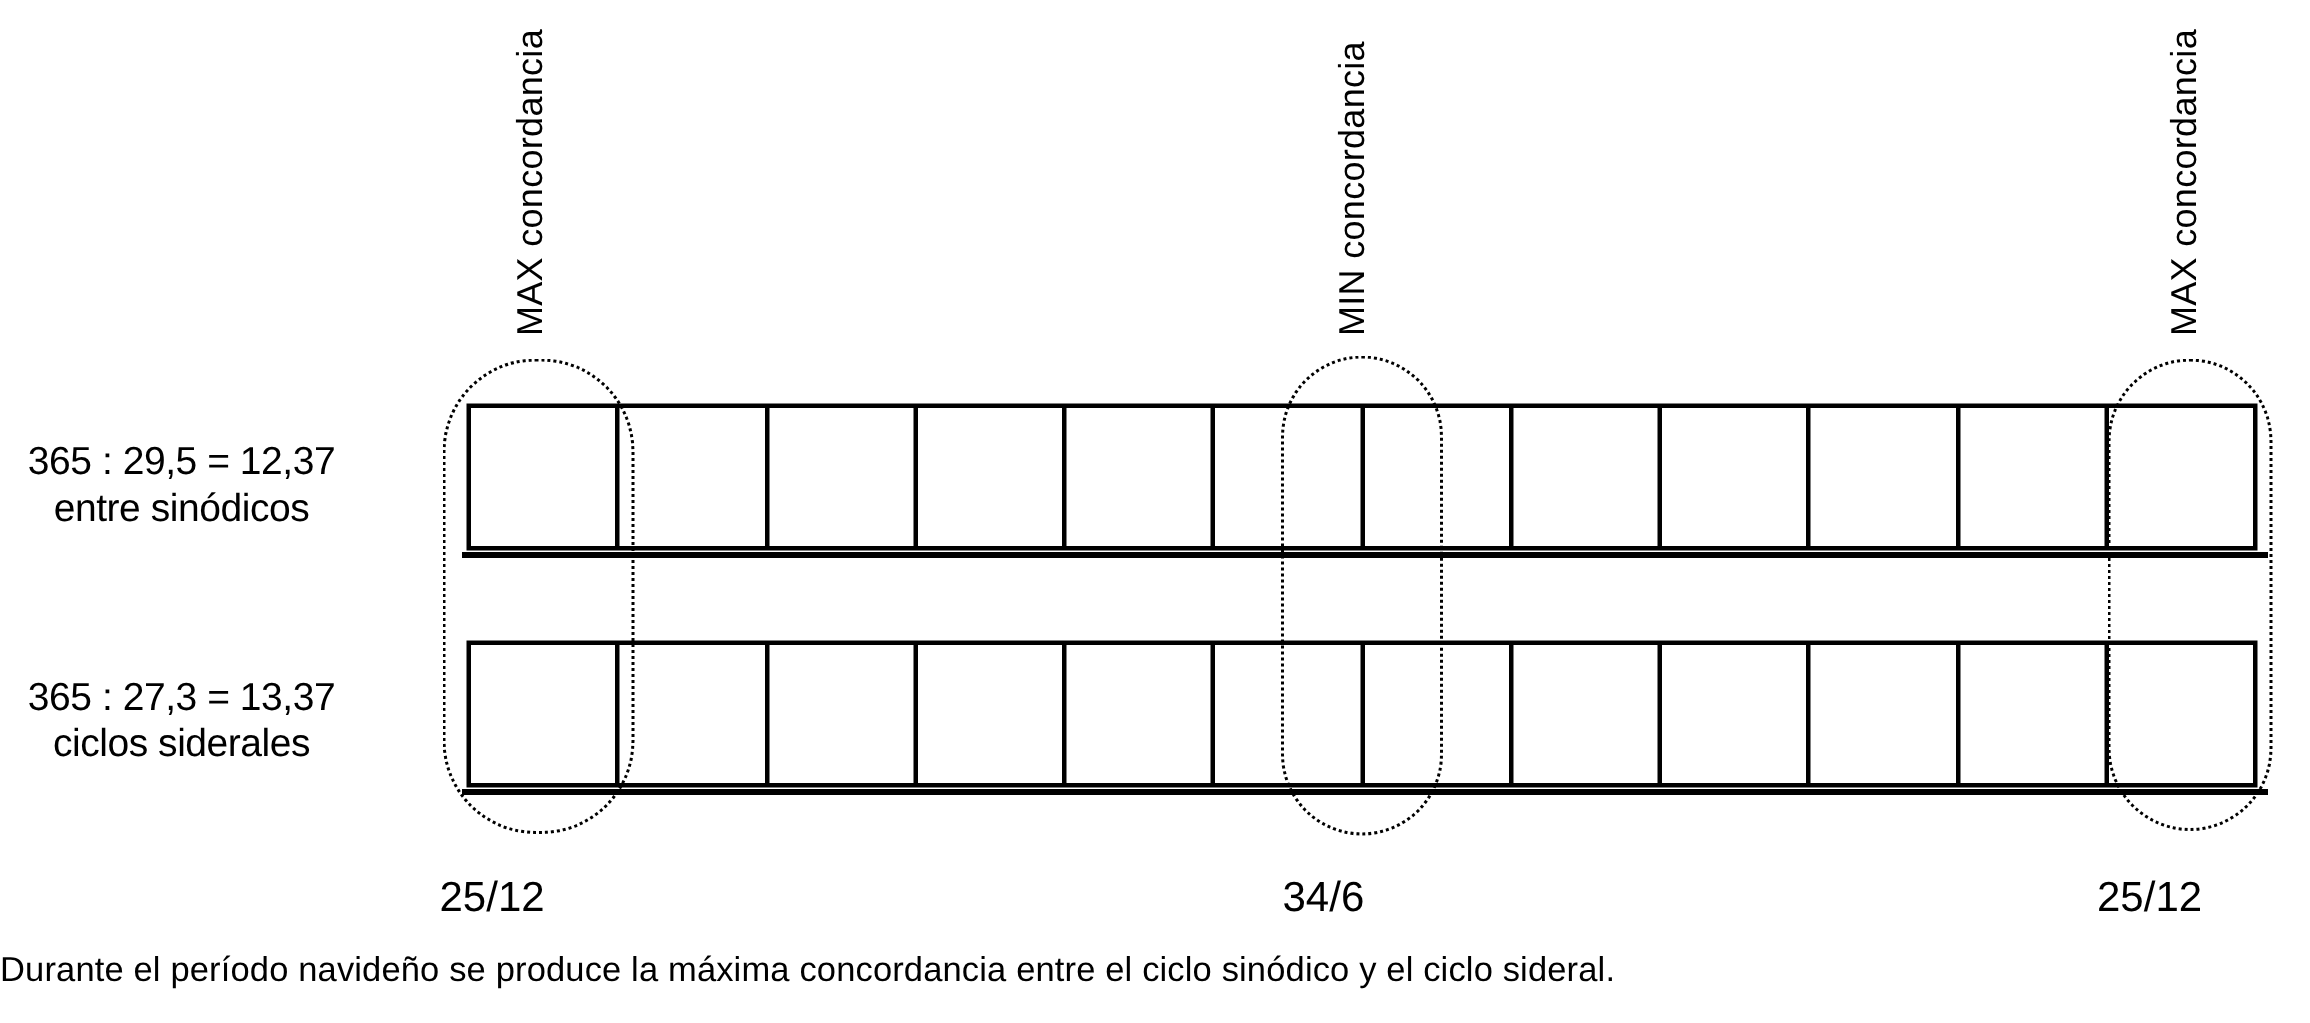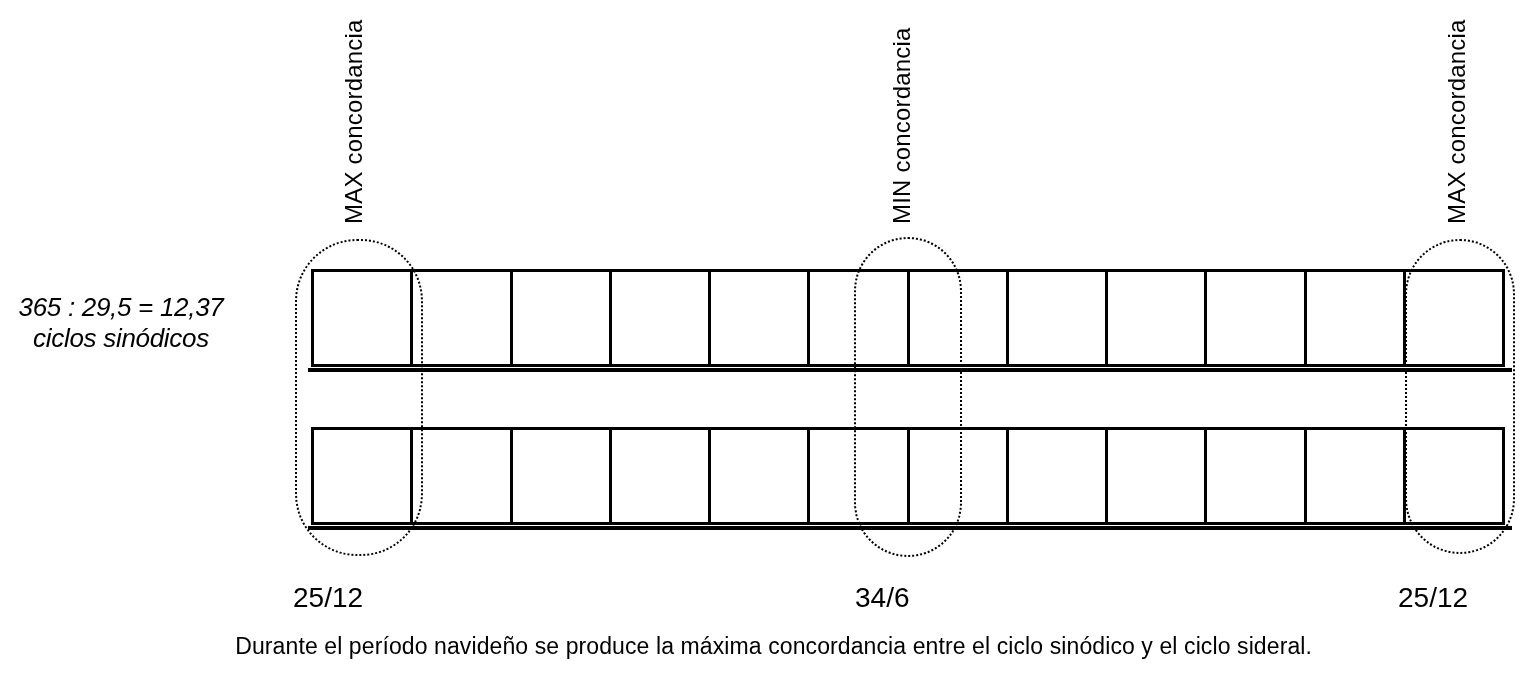--- a/index.html
+++ b/index.html
@@ -40,49 +40,53 @@
     position:absolute;box-sizing:border-box;
     border:2px dotted #000;
   }
   .hl1{left:295px;top:239px;width:128px;height:317px;border-radius:62px;}
   .hl2{left:854px;top:237px;width:108px;height:320px;border-radius:54px;}
   .hl3{left:1405px;top:239px;width:110px;height:315px;border-radius:55px;}
 
   
   .formula{
     position:absolute;left:0;width:242px;text-align:center;
-    font-size:26px;line-height:1.18;letter-spacing:-0.3px;font-style:italic;
+    font-size:26px;line-height:1.18;letter-spacing:-0.3px;
   }
   .f1{top:292px}
   .f2{top:449px}
 
   
   .date{position:absolute;top:582px;width:130px;text-align:left;font-size:28px;}
   .d1{left:293px}
   .d2{left:855px}
   .d3{left:1398px}
 
   
   .caption{
     position:absolute;top:633px;left:0;width:1312px;
-    text-align:right;font-size:23px;letter-spacing:0.1px;
+    text-align:left;font-size:23px;letter-spacing:0.1px;
   }
 </style>
 </head>
 <body>
 
 <div class="canvas">
 
   <div class="vlabel v1">MAX concordancia</div>
   <div class="vlabel v2">MIN concordancia</div>
   <div class="vlabel v3">MAX concordancia</div>
 
   <div class="formula f1">
     <div>365 : 29,5 = 12,37</div>
-    <div>ciclos sinódicos</div>
+    <div>entre sinódicos</div>
+  </div>
+  <div class="formula f2">
+    <div>365 : 27,3 = 13,37</div>
+    <div>ciclos siderales</div>
   </div>
 
   <div class="row row1">
       <div class="cell"></div>
       <div class="cell"></div>
       <div class="cell"></div>
       <div class="cell"></div>
       <div class="cell"></div>
       <div class="cell"></div>
       <div class="cell"></div>

